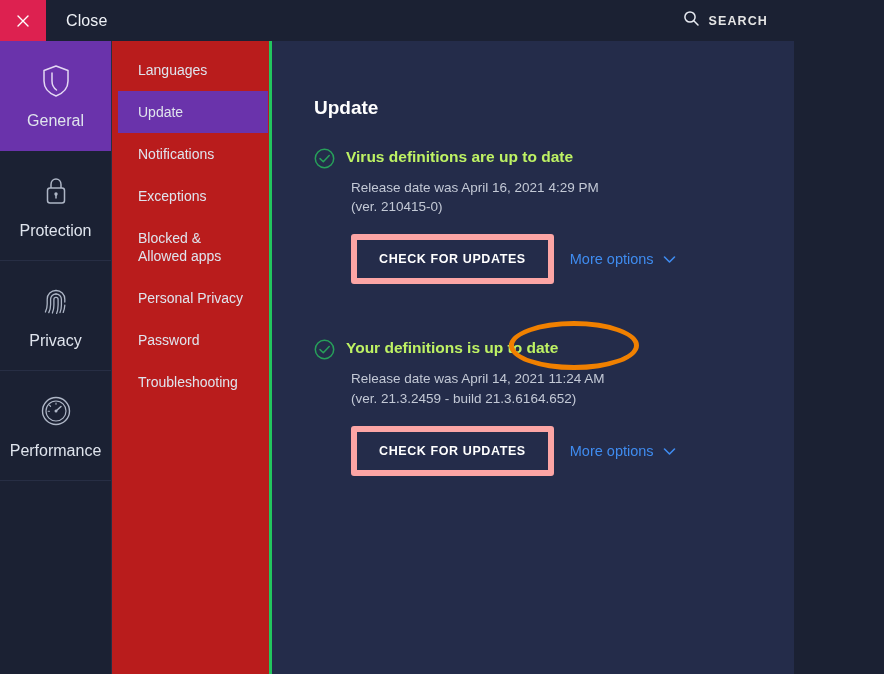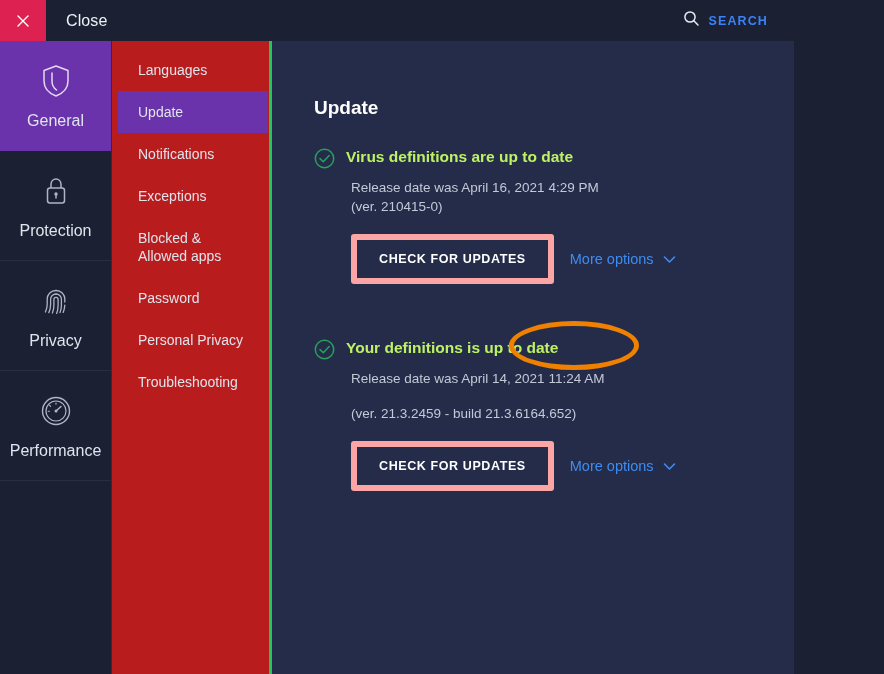--- a/index.html
+++ b/index.html
@@ -37,21 +37,21 @@
     font-size: 16px;
     letter-spacing: 0.1px;
   }
   .topbar-spacer { flex: 1 1 auto; }
   .search-btn {
     display: flex; align-items: center; gap: 9px;
     padding-right: 26px;
     cursor: pointer;
   }
   .search-btn .stxt {
-    color: #3b82f6;
+    color: #e5e5e5;
     font-size: 12.5px;
     font-weight: bold;
     letter-spacing: 1.1px;
   }
 
   
   .body-row { flex: 1 1 auto; display: flex; min-height: 0; }
 
   
   .rail {
@@ -244,22 +244,22 @@
 
       <div class="rail-filler"></div>
     </div>
 
     <div class="submenu">
       <div class="submenu-item">Languages</div>
       <div class="submenu-item active">Update</div>
       <div class="submenu-item">Notifications</div>
       <div class="submenu-item">Exceptions</div>
       <div class="submenu-item" style="padding-right:26px;">Blocked &amp; Allowed apps</div>
+      <div class="submenu-item">Personal Privacy</div>
       <div class="submenu-item">Password</div>
-      <div class="submenu-item">Personal Privacy</div>
       <div class="submenu-item">Troubleshooting</div>
     </div>
 
     <div class="content">
       <div class="page-title">Update</div>
 
       <div class="upd-block">
         <div class="upd-head">
           <span class="upd-check">
             <svg width="21" height="21" viewBox="0 0 21 21">
@@ -290,21 +290,21 @@
         <div class="upd-head">
           <span class="upd-check">
             <svg width="21" height="21" viewBox="0 0 21 21">
               <circle cx="10.5" cy="10.5" r="9.2" stroke="#27a05a" stroke-width="1.5" fill="none"></circle>
               <path d="M6 10.6 L9.3 13.8 L15.2 7.5" stroke="#27a05a" stroke-width="1.5" fill="none" stroke-linecap="round" stroke-linejoin="round"></path>
             </svg>
           </span>
           <span class="upd-title">Your definitions is up to date</span>
         </div>
         <div class="upd-meta">Release date was April 14, 2021 11:24 AM</div>
-        <div class="upd-meta" style="margin-top:16px;">(ver. 21.3.2459 - build 21.3.6164.652)</div>
+        <div class="upd-meta" style="margin-top:1px;">(ver. 21.3.2459 - build 21.3.6164.652)</div>
         <div class="upd-actions">
           <button class="btn-outline">CHECK FOR UPDATES</button>
           <span class="link-more">
             <span>More options</span>
             <span>
               <svg width="13" height="9" viewBox="0 0 13 9">
                 <path d="M1.5 2 L6.5 7 L11.5 2" stroke="#3f8cf0" stroke-width="1.6" fill="none" stroke-linecap="round" stroke-linejoin="round"></path>
               </svg>
             </span>
           </span>

